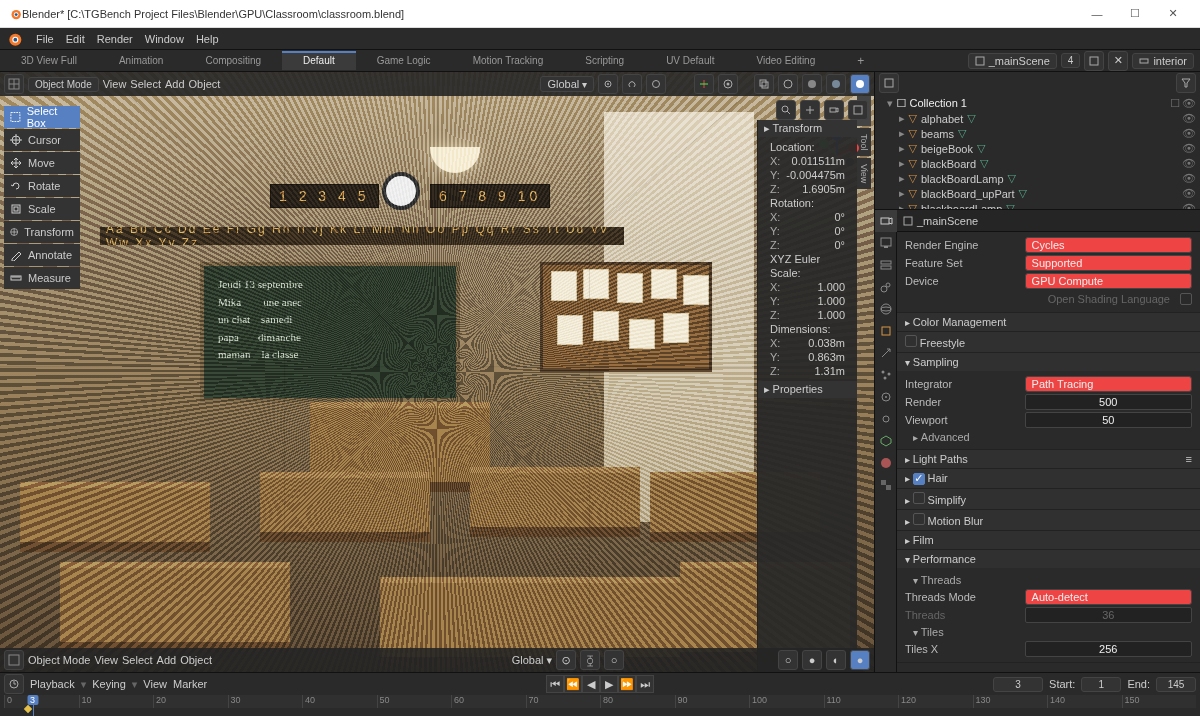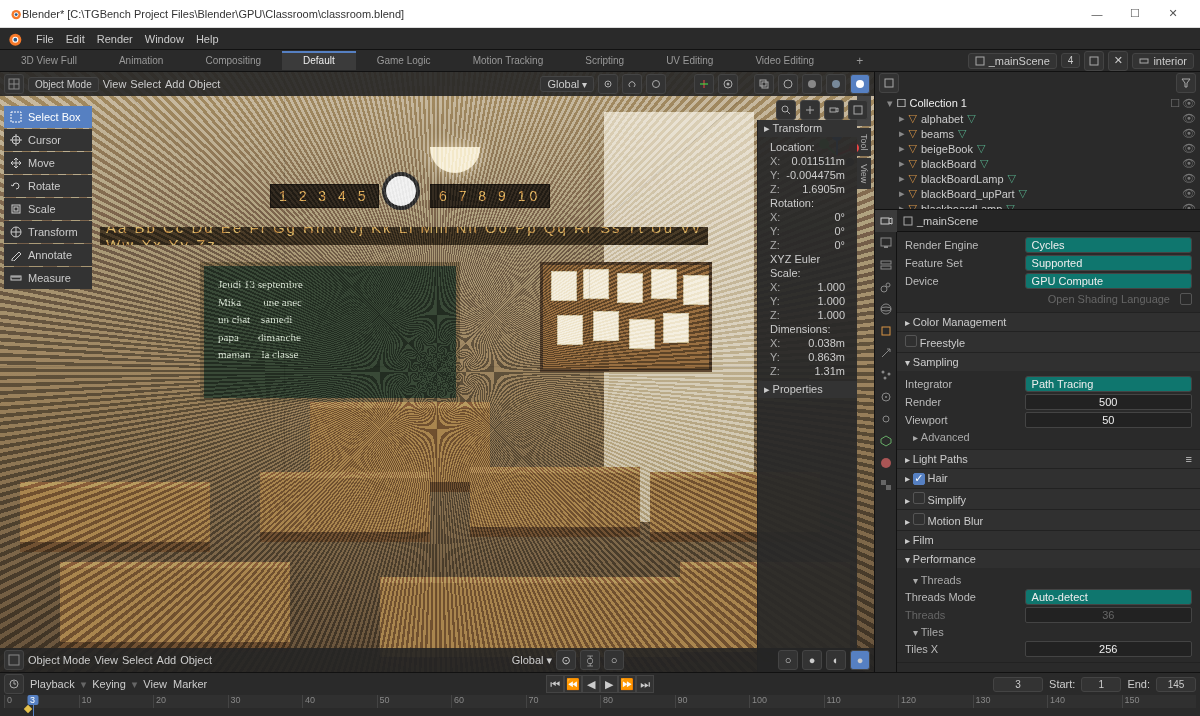--- a/index.html
+++ b/index.html
@@ -13,21 +13,21 @@
 .workspacebar { height: 22px; background: #2a2a2a; display: flex; align-items: center; border-bottom: 1px solid #111; }
 .workspacebar .ws { color: #999; padding: 4px 21px; cursor: pointer; font-size: 10px; }
 .workspacebar .ws.active { background: #3b3b3b; color: #eee; border-top: 2px solid #5680c2; padding-top: 2px; }
 .workspacebar .spacer { flex: 1; }
 .workspacebar .right { display: flex; align-items: center; gap: 4px; padding-right: 6px; }
 .pill { background: #333; border: 1px solid #444; border-radius: 3px; padding: 1px 6px; color: #ccc; font-size: 10px; display:flex; align-items:center; gap:4px; }
 .main { display: flex; height: 600px; background: #2a2a2a; }
 .viewport { flex: 1; position: relative; background: #4d7c0f; overflow: hidden; }
 .viewport-render { position: absolute; inset: 0; background: linear-gradient(180deg, #bba885 0%, #8d7a5e 30%, #7a6648 55%, #51412e 100%); }
 .noise { position:absolute; inset:0; opacity:0.25; background-image: repeating-conic-gradient(#000 0 0.5deg, #fff 0.5deg 1deg); mix-blend-mode: overlay; }
-.tool-shelf { position: absolute; left: 4px; top: 34px; width: 88px; display: flex; flex-direction: column; gap: 1px; z-index: 5; }
+.tool-shelf { position: absolute; left: 4px; top: 34px; width: 76px; display: flex; flex-direction: column; gap: 1px; z-index: 5; }
 .tool-shelf .tool { height: 22px; background: #333; display: flex; align-items: center; padding: 0 6px; gap: 6px; font-size: 10px; cursor: pointer; }
 .tool-shelf .tool.active { background: #5680c2; color: #fff; }
 .tool-icon { width: 12px; height: 12px; }
 .vp-overlay { position: absolute; left: 98px; top: 40px; color: #ddd; font-size: 10px; text-shadow: 0 0 4px #000; z-index:4; }
 .vp-topbar { position: absolute; top: 0; left: 0; right: 0; height: 24px; background: rgba(37,37,37,0.9); display: flex; align-items: center; gap: 4px; padding: 0 4px; z-index:6; }
 .vp-topbar .hdrbtn { background: #333; border: 1px solid #444; border-radius: 3px; padding: 1px 6px; color: #ccc; font-size: 10px; cursor:pointer; }
 .vp-gizmo { position:absolute; right: 14px; top: 60px; width: 46px; height: 46px; z-index:5; }
 .vp-toprighticons { position:absolute; right:6px; top:28px; display:flex; gap:4px; z-index:5; }
 .ic { width:20px; height:20px; background:#333; border:1px solid #444; border-radius:3px; display:flex; align-items:center; justify-content:center; cursor:pointer; }
 .npanel { position: absolute; right: 0; top: 24px; bottom: 24px; width: 100px; background: rgba(40,40,40,0.94); border-left: 1px solid #222; overflow-y:auto; font-size:10px; z-index:5; }
@@ -51,21 +51,21 @@
 .props-tabs .pt { width:22px; height:22px; display:flex; align-items:center; justify-content:center; cursor:pointer; color:#999; }
 .props-tabs .pt.active { background:#3b3b3b; color:#eee; }
 .props-body { flex:1; overflow-y:auto; }
 .props-body .bc { height:22px; background:#252525; display:flex; align-items:center; padding:0 6px; gap:4px; border-bottom:1px solid #111; }
 .panel { border-bottom:1px solid #222; }
 .panel .ph { padding:3px 8px; background:#303030; cursor:pointer; font-size:10px;}
 .panel .pb { padding:4px 8px; }
 .prow { display:flex; align-items:center; height:18px; gap:6px; font-size:10px; }
 .prow .lbl { flex:1; text-align:left; color:#bbb; padding-right:4px; }
 .prow .fld { flex:1.4; background:#222; border:1px solid #444; border-radius:2px; padding:1px 6px; text-align:center; color:#eee; }
-.prow .sel { flex:1.4; background:#0f766e; border:1px solid #444; border-radius:3px; padding:1px 6px; text-align:left; color:#eee; }
+.prow .sel { flex:1.4; background:#ef4444; border:1px solid #444; border-radius:3px; padding:1px 6px; text-align:left; color:#eee; }
 .chk { width:12px; height:12px; border:1px solid #555; border-radius:2px; display:inline-flex; align-items:center; justify-content:center; }
 .chk.on { background:#5680c2; border-color:#5680c2; color:#fff; }
 .subh { padding:2px 8px; color:#aaa; font-size:10px; }
 .timeline { height: 44px; background:#2a2a2a; border-top:1px solid #111; display:flex; flex-direction:column; }
 .tl-hdr { height:22px; display:flex; align-items:center; padding:0 4px; gap:6px; }
 .tl-hdr .play { display:flex; gap:0; }
 .tl-hdr .play .pb { width:18px; height:18px; background:#333; border:1px solid #444; display:flex; align-items:center; justify-content:center; cursor:pointer; }
 .tl-track { flex:1; position:relative; background:#2a2a2a; margin:0 4px 0 4px; }
 .tl-track .ruler { position:absolute; top:0; left:0; right:0; height:13px; background:#303030; display:flex; }
 .tl-track .tick { flex:1; border-left:1px solid #444; font-size:9px; color:#888; padding-left:2px; }
@@ -73,21 +73,21 @@
 .tl-track .cursorhead { position:absolute; top:0; padding:0 3px; background:#5680c2; color:#fff; font-size:9px; border-radius:2px; transform:translateX(-50%); }
 .tl-track .key { position:absolute; bottom:4px; width:6px; height:6px; background:#e4c04a; transform:rotate(45deg); }
 .wireoverlay { position:absolute; inset:0; z-index:3; opacity:0.2; }
 .wireoverlay line { stroke:#000; stroke-width:0.5; }
 
 .scene-board { position:absolute; left:200px; top:190px; width:260px; height:140px; background:#2d3a2c; border:4px solid #6b5b3f; }
 .scene-desk { position:absolute; background:#8d6a3e; border-top:6px solid #a07c4c; border-bottom:10px solid #5a4128; }
 .scene-lamp { position:absolute; left:430px; top:75px; width:50px; height:26px; background:#f6edd4; border-radius:0 0 40px 40px; box-shadow:0 0 18px rgba(255,244,210,0.6); }
 .scene-clock { position:absolute; left:382px; top:100px; width:38px; height:38px; border-radius:50%; background:#eee; border:4px solid #333; }
 .scene-sign { position:absolute; background:#2a231a; color:#d7a657; font-size:14px; letter-spacing:4px; padding:3px 8px; border:1px solid #1a1510; }
-.scene-alpha { position:absolute; left:100px; top:155px; width:608px; height:18px; background:#3a2f1f; color:#cda258; font-size:15px; letter-spacing:2px; display:flex; align-items:center; padding:0 6px; overflow:hidden; }
+.scene-alpha { position:absolute; left:100px; top:155px; width:524px; height:18px; background:#3a2f1f; color:#cda258; font-size:12px; letter-spacing:2px; display:flex; align-items:center; padding:0 6px; overflow:hidden; }
 .scene-window { position:absolute; right:120px; top:40px; width:150px; bottom:150px; background:linear-gradient(180deg, #efe8d7, #d2c5a5); opacity:0.8; }
 .scene-cork { position:absolute; left:540px; top:190px; width:172px; height:110px; background:#7a5934; border:3px solid #4a3826; }
 .note { position:absolute; background:#f2ead6; width:26px; height:30px; border:1px solid #cfc3a3; }
 svg { display:block; }
 </style>
 </head>
 <body>
 
 <div class="titlebar">
   <svg class="titlebar-icon" width="14" height="14" viewBox="0 0 24 24">
@@ -116,21 +116,21 @@
 
 <div class="workspacebar">
   <div id="ws-container" style="display:flex;">
       <span class="ws">3D View Full</span>
       <span class="ws">Animation</span>
       <span class="ws">Compositing</span>
       <span class="ws active">Default</span>
       <span class="ws">Game Logic</span>
       <span class="ws">Motion Tracking</span>
       <span class="ws">Scripting</span>
-      <span class="ws">UV Editing</span>
+      <span class="ws">UV Default</span>
       <span class="ws">Video Editing</span>
     </div>
   <span class="ws" style="font-size:12px;">+</span>
   <div class="spacer"></div>
   <div class="right">
     <div class="pill">
       <svg width="10" height="10" viewBox="0 0 10 10">
           <rect x="1" y="1" width="8" height="8" fill="none" stroke="#aaa"></rect>
         </svg>
       <span>_mainScene</span>

